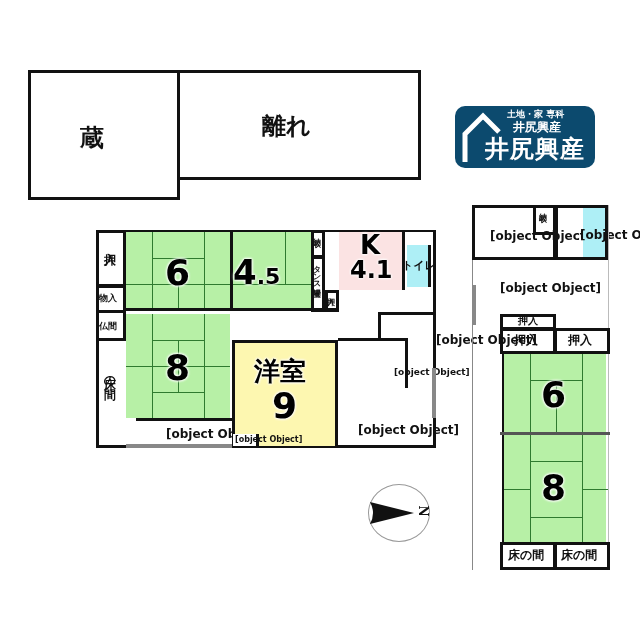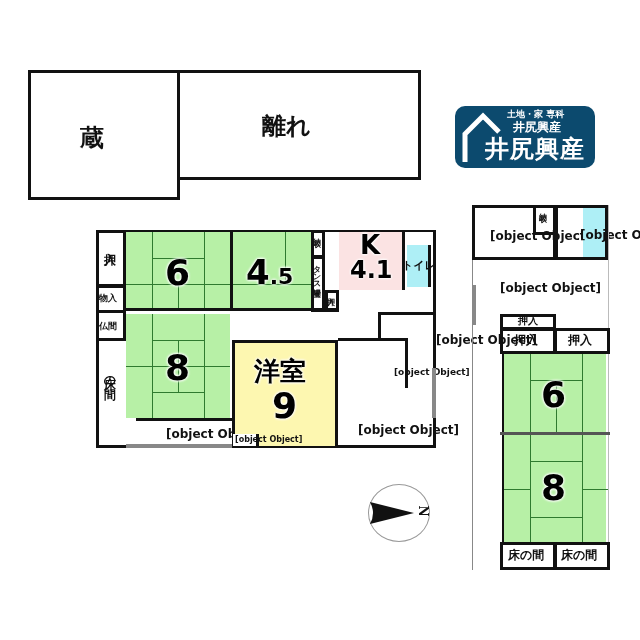--- a/index.html
+++ b/index.html
@@ -50,21 +50,21 @@
   <div class="tline" style="left:0;top:52px;width:104px;height:1px;"></div>
   <div class="tline" style="left:52px;top:52px;width:1px;height:24px;"></div>
 </div>
 <div class="lbl big" style="left:165px;top:255px;font-size:36px;">6</div>
 
 <div class="abs tatami" style="left:233px;top:232px;width:78px;height:76px;">
   <div class="tline" style="left:0;top:52px;width:78px;height:1px;"></div>
   <div class="tline" style="left:52px;top:0;width:1px;height:52px;"></div>
 </div>
 <div class="abs" style="left:230px;top:230px;width:3px;height:80px;background:#111;"></div>
-<div class="lbl big" style="left:246px;top:255px;font-size:34px;"><span>4</span><span style="font-size:22px;">.5</span></div>
+<div class="lbl big" style="left:233px;top:255px;font-size:34px;"><span>4</span><span style="font-size:22px;">.5</span></div>
 
 <div class="abs wall" style="left:311px;top:230px;width:14px;height:28px;"></div>
 <div class="lbl v" style="left:312px;top:233px;font-size:8px;">収納</div>
 <div class="abs wall" style="left:311px;top:256px;width:14px;height:56px;"></div>
 <div class="lbl v" style="left:312px;top:259px;font-size:8px;">タンス置場</div>
 <div class="abs wall" style="left:325px;top:290px;width:14px;height:22px;"></div>
 <div class="lbl v" style="left:326px;top:292px;font-size:8px;">押入</div>
 
 <div class="abs" style="left:339px;top:232px;width:66px;height:58px;background:#fbe3e3;border-right:3px solid #111;"></div>
 <div class="lbl big" style="left:360px;top:232px;font-size:26px;">K</div>

